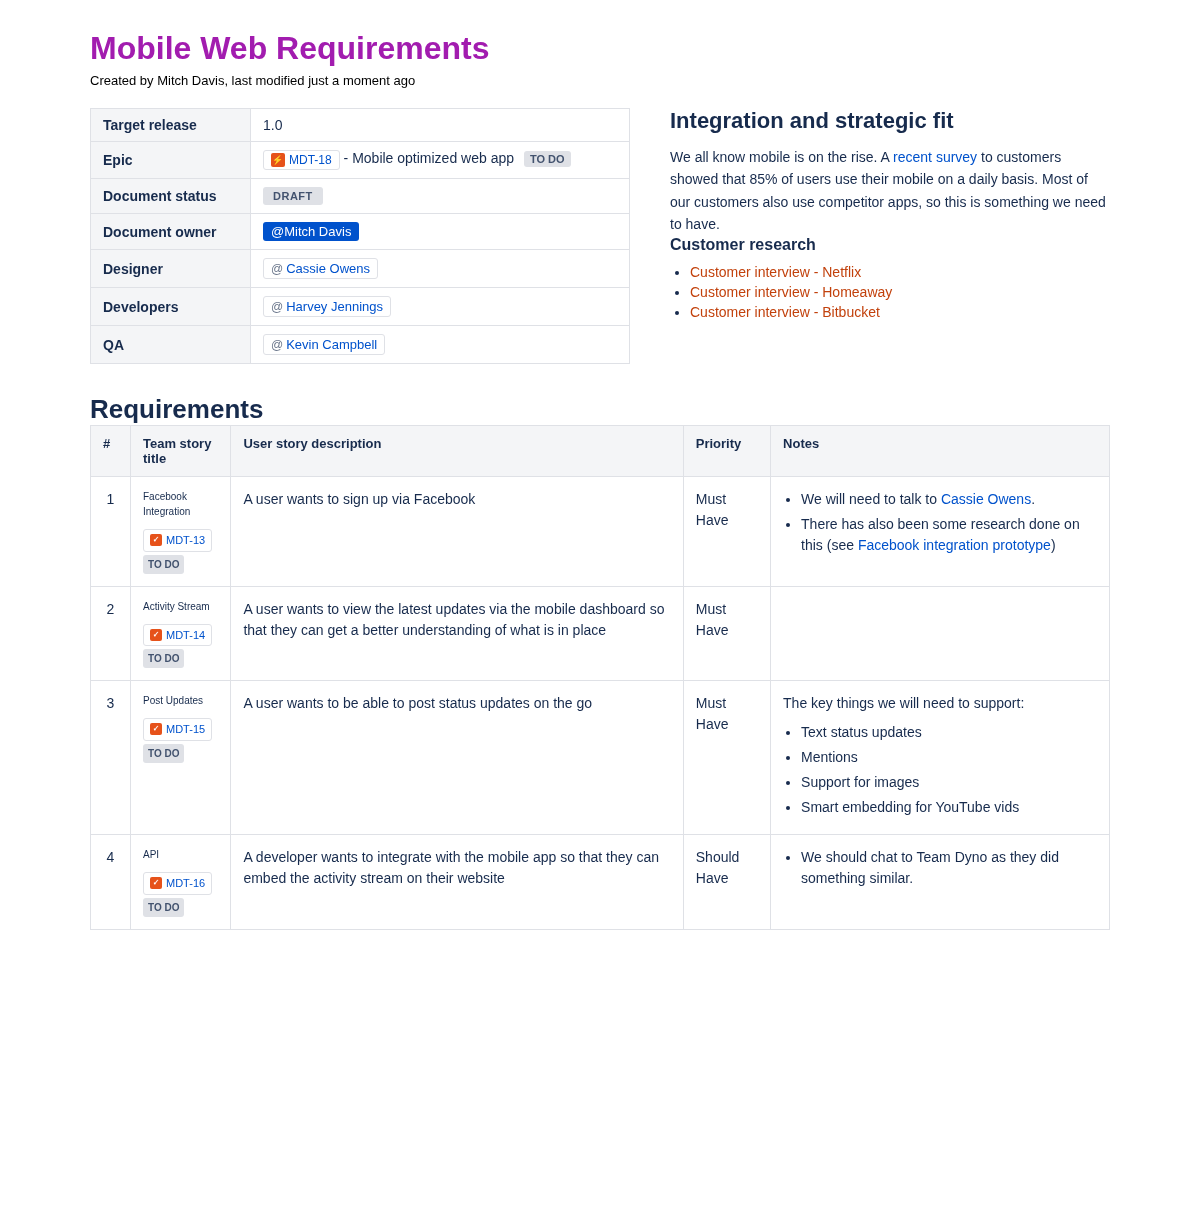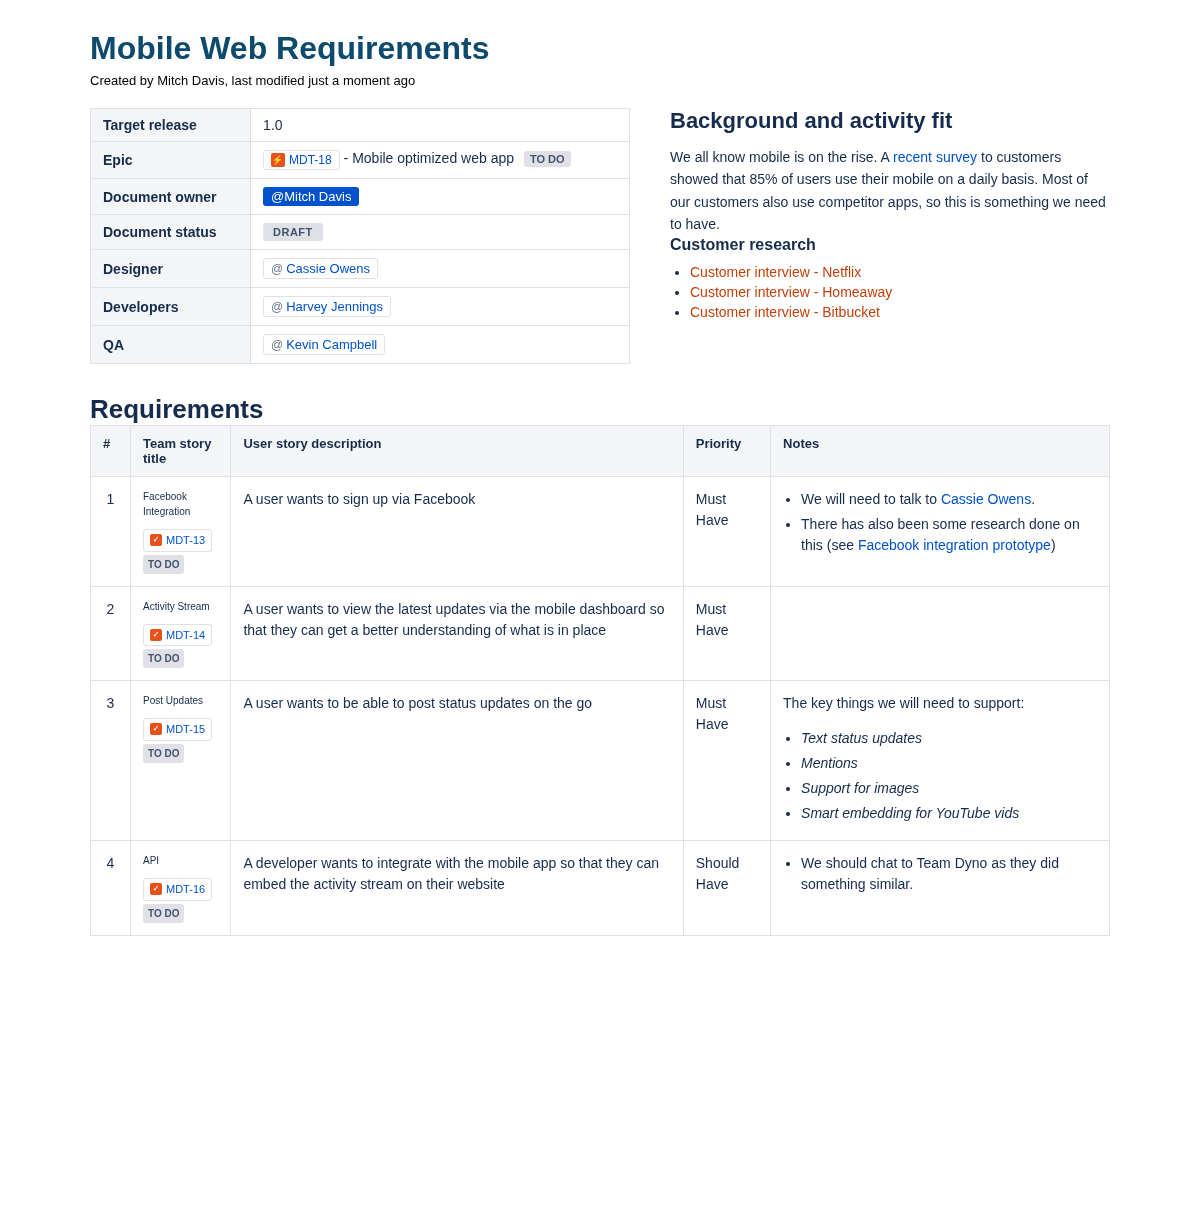--- a/index.html
+++ b/index.html
@@ -5,21 +5,21 @@
     * { box-sizing: border-box; margin: 0; padding: 0; }
     body {
       font-family: -apple-system, BlinkMacSystemFont, "Segoe UI", Arial, sans-serif;
       font-size: 14px;
       color: #172b4d;
       background: #fff;
       padding: 30px 40px;
       max-width: 1100px;
       margin: 0 auto;
     }
-    h1 { font-size: 32px; font-weight: 600; margin-bottom: 6px; color: #0c4a6e; }
+    h1 { font-size: 32px; font-weight: 600; margin-bottom: 6px; color: #a21caf; }
     .subtitle { font-size: 13px; color: #000000; margin-bottom: 20px; }
 
     .top-section { display: flex; gap: 40px; margin-bottom: 30px; }
     .info-table-wrap { flex: 0 0 540px; }
     .info-table { width: 100%; border-collapse: collapse; border: 1px solid #dfe1e6; }
     .info-table td { padding: 8px 12px; border: 1px solid #dfe1e6; vertical-align: middle; }
     .info-table td:first-child { font-weight: 700; background: #f4f5f7; width: 160px; white-space: nowrap; }
     .info-table td:last-child { background: #fff; }
 
     .tag-todo {
@@ -155,30 +155,30 @@
             <span class="badge-mdt">
               <span class="mdt-icon">⚡</span>
               <span>MDT-18</span>
             </span>
             <span> - <span>Mobile optimized web app</span></span>
             <span class="tag-todo">TO DO</span>
           </td>
         </tr>
 
         <tr>
+          <td>Document status</td>
+          <td>
+            <span class="badge-draft">DRAFT</span>
+          </td>
+        </tr>
+
+        <tr>
           <td>Document owner</td>
           <td>
             <span class="mention">@<span>Mitch Davis</span></span>
-          </td>
-        </tr>
-
-        <tr>
-          <td>Document status</td>
-          <td>
-            <span class="badge-draft">DRAFT</span>
           </td>
         </tr>
 
         <tr>
           <td>Designer</td>
           <td>
             <span class="mention-link">
                 <span class="mention-at">@</span>
                 <span>Cassie Owens</span>
               </span>
@@ -202,21 +202,21 @@
                 <span class="mention-at">@</span>
                 <span>Kevin Campbell</span>
               </span>
           </td>
         </tr>
       </tbody>
     </table>
   </div>
 
   <div class="right-section">
-    <h2>Background and activity fit</h2>
+    <h2>Integration and strategic fit</h2>
     <p>
       <span>We all know mobile is on the rise. A </span><a href="#">recent survey</a><span> to customers showed that 85% of users use their mobile on a daily basis. Most of our customers also use competitor apps, so this is something we need to have.</span>
     </p>
     <h3>Customer research</h3>
     <ul>
       <li><a href="#">Customer interview - Netflix</a></li>
       <li><a href="#">Customer interview - Homeaway</a></li>
       <li><a href="#">Customer interview - Bitbucket</a></li>
     </ul>
   </div>
@@ -287,21 +287,21 @@
             <span>MDT-15</span>
           </span>
           <br>
           <span class="todo-badge">TO DO</span>
         </div>
       </td>
       <td>A user wants to be able to post status updates on the go</td>
       <td>Must Have</td>
       <td>
         <span>The key things we will need to support:</span>
-        <ul class="notes-list" style="margin-top:14px;font-style:italic;">
+        <ul class="notes-list" style="margin-top:8px;">
           <li>Text status updates</li>
           <li>Mentions</li>
           <li>Support for images</li>
           <li>Smart embedding for YouTube vids</li>
         </ul>
       </td>
     </tr>
 
     <tr>
       <td class="num">4</td>

